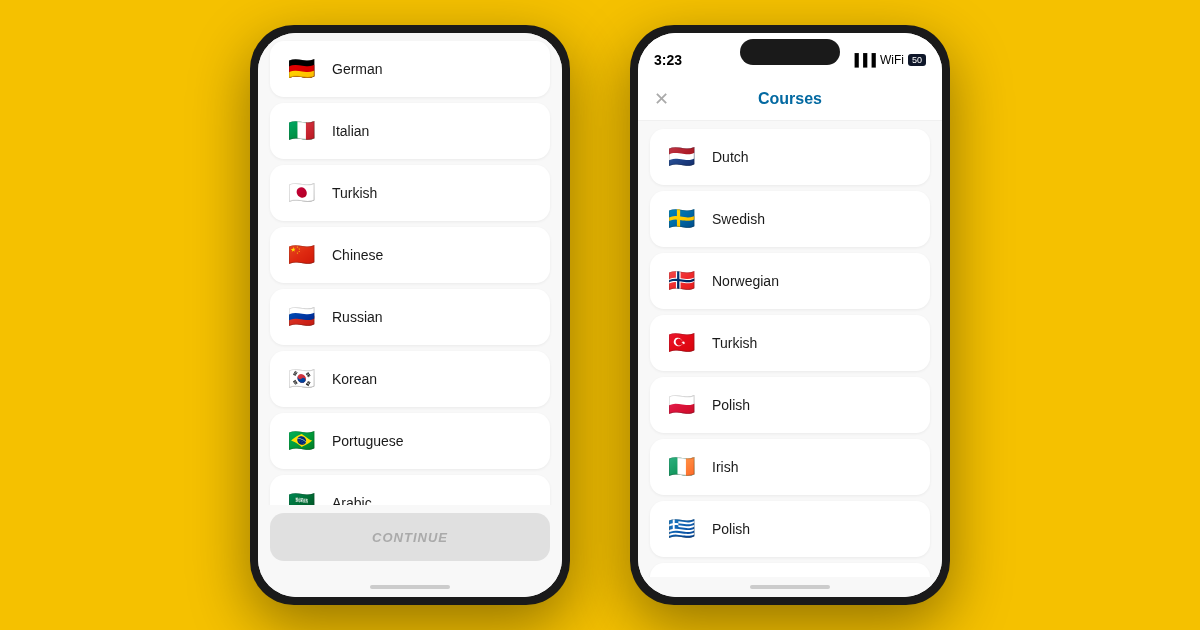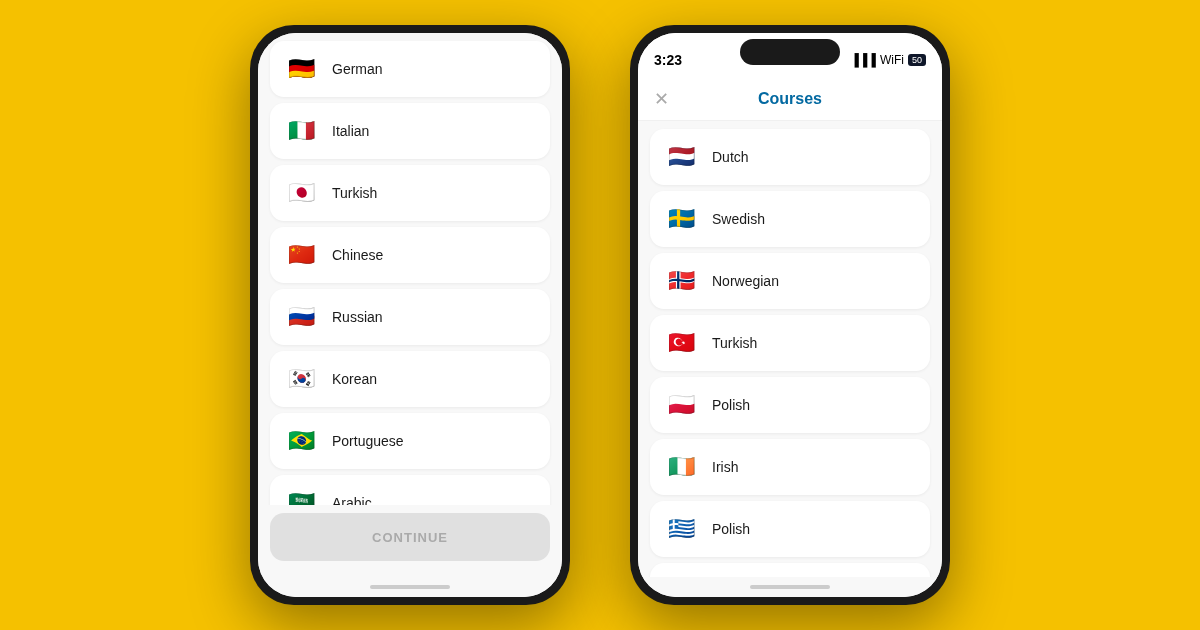--- a/index.html
+++ b/index.html
@@ -171,20 +171,21 @@
       width: 100%;
       height: 48px;
       background: #e0e0e0;
       border: none;
       border-radius: 14px;
       font-size: 13px;
       font-weight: 700;
       color: #aaa;
       letter-spacing: 1px;
       cursor: not-allowed;
+      font-style: italic;
     }
 
     
     .home-indicator {
       height: 20px;
       display: flex;
       align-items: center;
       justify-content: center;
       background: #f8f8f8;
       flex-shrink: 0;

